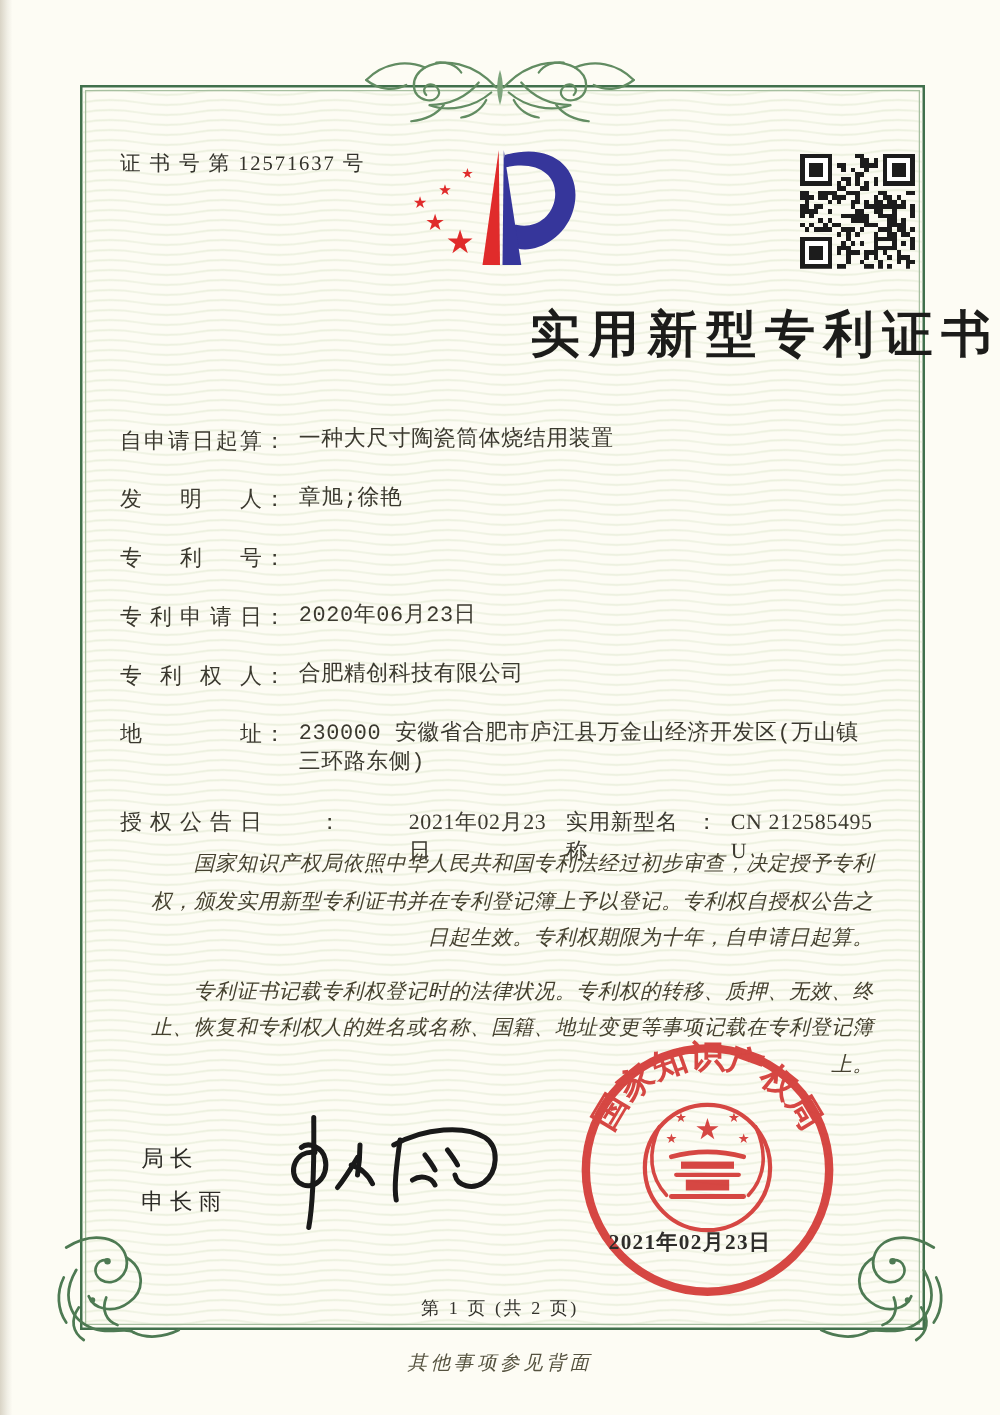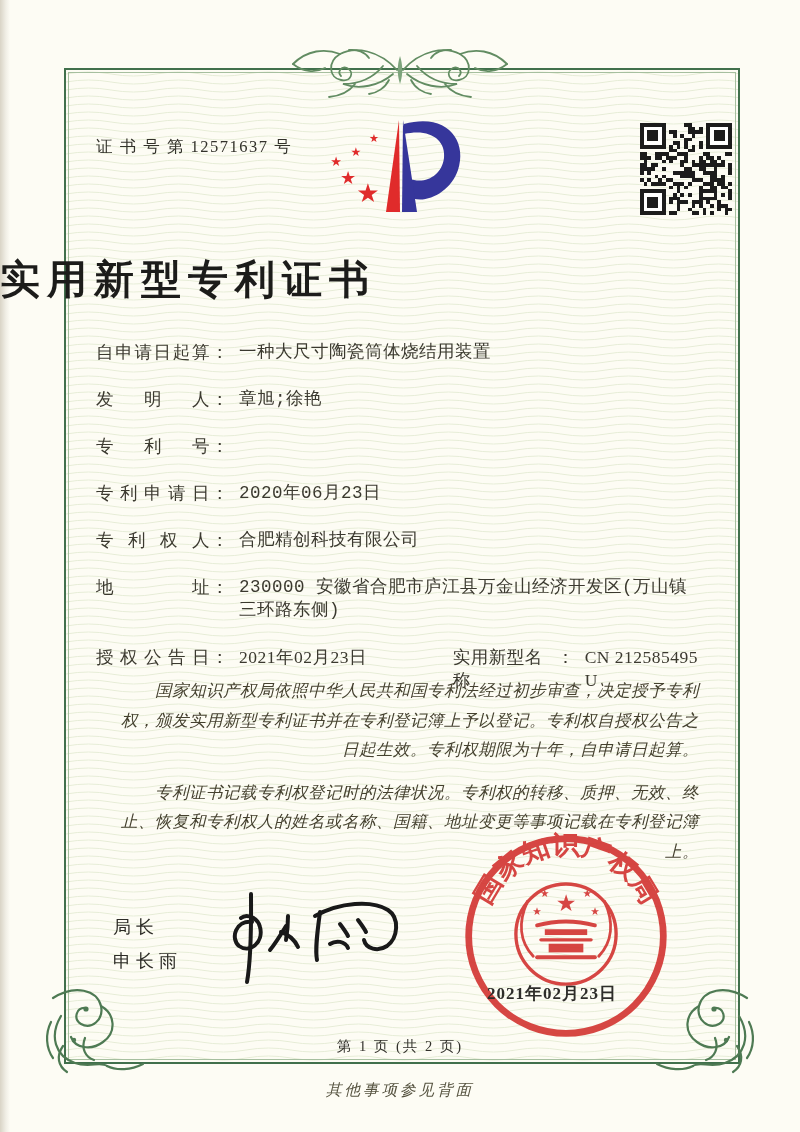--- a/index.html
+++ b/index.html
@@ -11,34 +11,34 @@
   }
   .page-edge{position:absolute;left:0;top:0;width:10px;height:1132px;
     background:linear-gradient(90deg,#d9d4c6,#f1efe6 60%,rgba(253,252,244,0));}
   
   .frame{position:absolute;left:64px;top:68px;width:672px;height:992px;
     border:2px solid #41704c;}
   .frame-inner{position:absolute;left:2px;top:2px;right:2px;bottom:2px;
     border:1px solid #a6bf9f;pointer-events:none;}
   .guilloche{position:absolute;left:0;top:0;width:100%;height:100%;opacity:.85;}
   
-  .cert-no{position:absolute;left:96px;top:136px;font-size:16.5px;
+  .cert-no{position:absolute;left:96px;top:120px;font-size:16.5px;
     letter-spacing:1.5px;color:#33322b;}
   .logo{position:absolute;left:322px;top:112px;width:156px;height:106px;}
   .qr{position:absolute;left:640px;top:123px;width:92px;height:92px;}
-  .title{position:absolute;left:0;top:252px;width:800px;text-align:left;
+  .title{position:absolute;left:0;top:240px;width:800px;text-align:right;
     font-size:40px;font-weight:600;letter-spacing:7px;color:#1c1c1a;}
   
   .fields{position:absolute;left:96px;top:341px;width:614px;font-size:17.5px;color:#3b392f;}
   .frow{display:flex;margin-bottom:24px;line-height:23px;letter-spacing:.5px;}
   .flabel{flex:none;width:114px;text-align:justify;text-align-last:justify;}
   .fcolon{flex:none;margin:0 10px 0 1px;}
   .fvalue{flex:none;max-width:452px;font-family:Liberation Mono, monospace;}
   .grant-row{display:flex;line-height:23px;letter-spacing:.5px;}
-  .grant-left{display:flex;width:372px;}
+  .grant-left{display:flex;width:372px;gap:44px;}
   .grant-right{display:flex;}
   
   .body-text{position:absolute;left:96px;top:663px;width:616px;
     font-style:italic;font-size:16.5px;line-height:29.5px;color:#45412f;
     letter-spacing:.5px;}
   .body-text p{margin:13px;text-indent:2em;text-align:right;}
   
   .sig-post{position:absolute;left:113px;top:915px;font-size:18px;letter-spacing:5px;color:#2c2b26;}
   .sig-name{position:absolute;left:113px;top:949px;font-size:18px;letter-spacing:5px;color:#2c2b26;}
   .sig-hand{position:absolute;left:218px;top:882px;width:200px;height:108px;}

